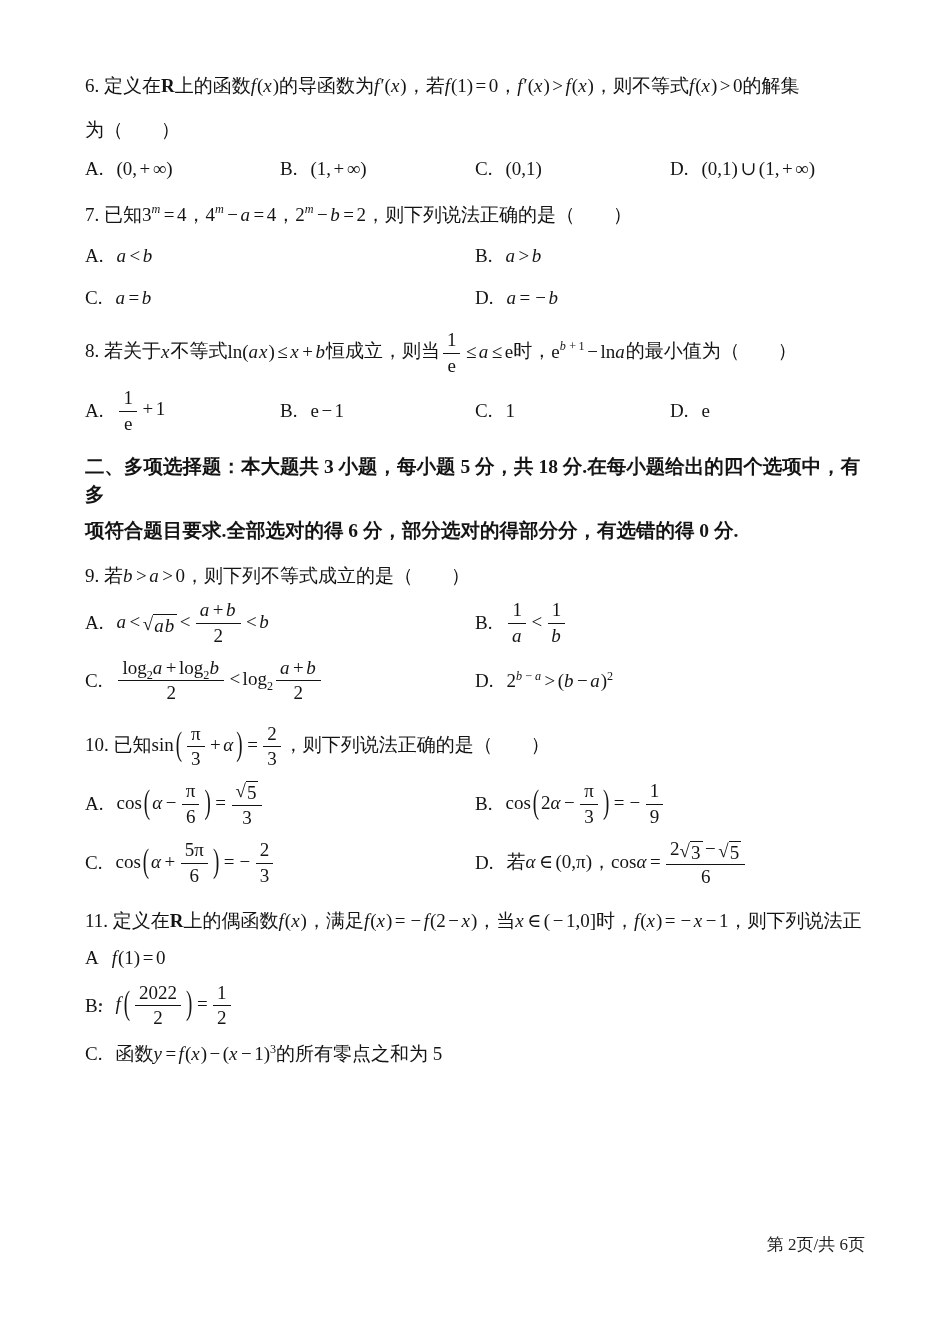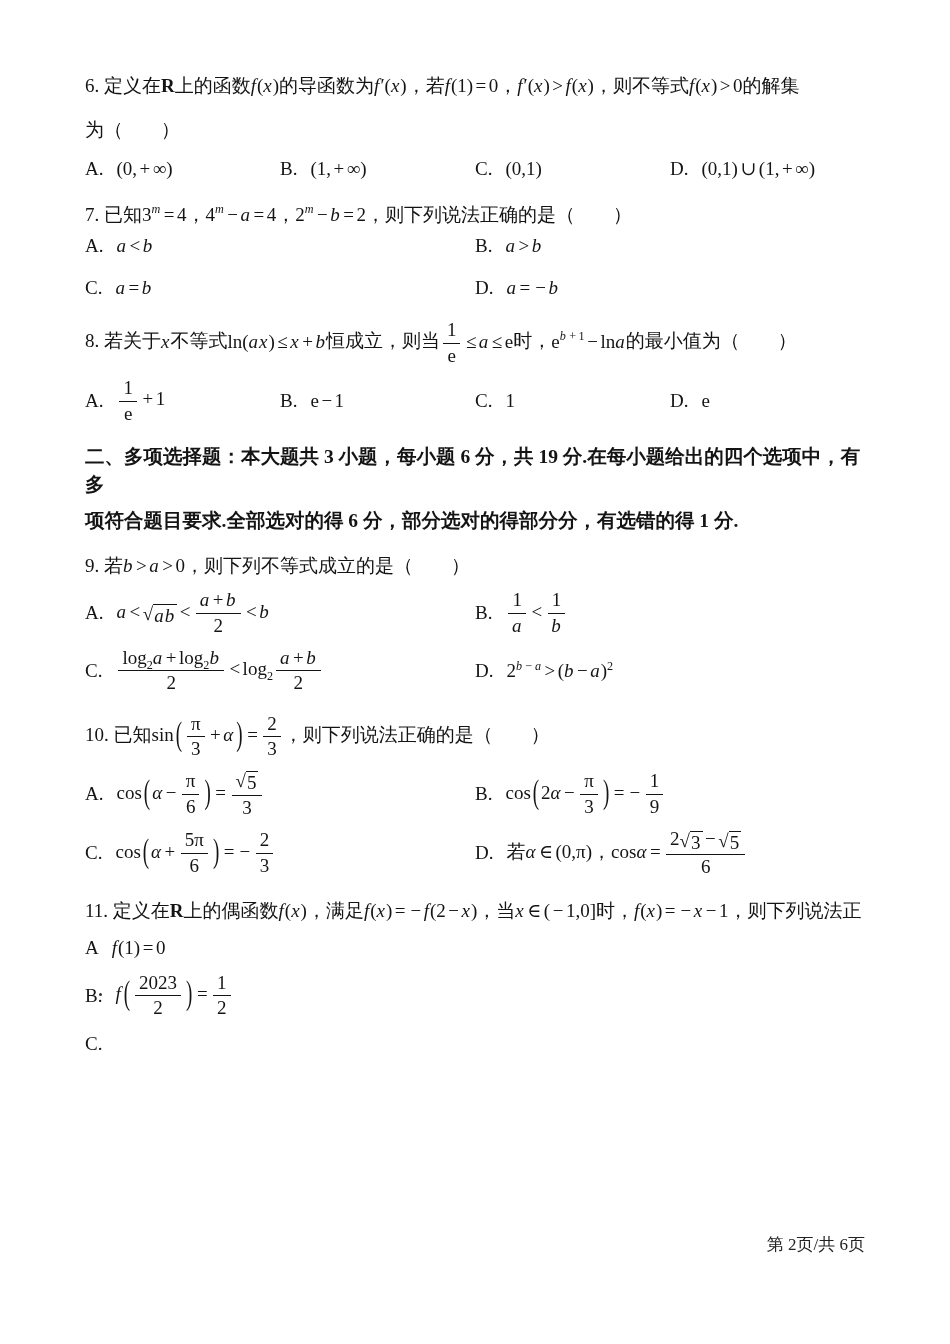--- a/index.html
+++ b/index.html
@@ -3,21 +3,21 @@
 <meta charset="utf-8">
 <style>
   html,body{margin:0;padding:0;background:#e8e8e8;}
   .page{
     width:950px;height:1344px;margin:0 auto;background:#ffffff;
     box-sizing:border-box;padding:72px 85px 0 85px;
     display:flex;flex-direction:column;position:relative;overflow:hidden;
     font-family:"Liberation Serif","DejaVu Serif",serif;
     font-size:19px;color:#141414;line-height:1.45;
   }
-  .l{margin-bottom:4px;}
+  .l{margin-bottom:14px;}
   .mb8{margin-bottom:8px;}.mb10{margin-bottom:10px;}.mb12{margin-bottom:12px;}
   .mb16{margin-bottom:16px;}.mb18{margin-bottom:18px;}.mb20{margin-bottom:20px;}
   .sec-head{font-weight:700;font-size:19.5px;}
   
   .opts4{display:flex;align-items:center;margin-bottom:18px;}
   .opts4 .opt{flex:0 0 25%;}
   .grid2{display:grid;grid-template-columns:1fr 1fr;align-items:center;margin-bottom:18px;}
   .rg8{row-gap:8px;}.rg10{row-gap:10px;}.rg14{row-gap:14px;}
   .opt{display:flex;align-items:center;}
   .olab{margin-right:13px;flex:0 0 auto;}
@@ -114,22 +114,22 @@
         <span><span class="m">1</span></span>
       </div>
       <div class="opt">
         <span class="olab">D.</span>
         <span><span class="m"><span class="rm"><i>e</i></span></span></span>
       </div>
     </div>
   </section>
 
   <section>
-    <div class="l sec-head mb8">二、多项选择题：本大题共 3 小题，每小题 6 分，共 19 分.在每小题给出的四个选项中，有多</div>
-    <div class="l sec-head mb16">项符合题目要求.全部选对的得 6 分，部分选对的得部分分，有选错的得 1 分.</div>
+    <div class="l sec-head mb8">二、多项选择题：本大题共 3 小题，每小题 5 分，共 18 分.在每小题给出的四个选项中，有多</div>
+    <div class="l sec-head mb16">项符合题目要求.全部选对的得 6 分，部分选对的得部分分，有选错的得 0 分.</div>
   </section>
 
   <section>
     <div class="l mb10">9. 若<span class="m"><i>b</i><span class="op">&gt;</span><i>a</i><span class="op">&gt;</span>0</span>，则下列不等式成立的是（　　）</div>
     <div class="grid2 rg10 mb18">
       <div class="opt">
         <span class="olab">A.</span>
         <span><span class="m"><i>a</i><span class="op">&lt;</span><span class="sqrt">
                 <span class="rs">√</span>
                 <span class="rb"><i>a</i><i>b</i></span>
@@ -226,26 +226,27 @@
   <section style="position:relative;">
     <div class="l mb10">11. 定义在<span class="m"><span class="bfm"><i>R</i></span></span>上的偶函数<span class="m"><i>f</i>(<i>x</i>)</span>，满足<span class="m"><i>f</i>(<i>x</i>)<span class="op">=</span><span class="op">−</span><i>f</i>(2<span class="op">−</span><i>x</i>)</span>，当<span class="m"><i>x</i><span class="op">∈</span>(<span class="op">−</span>1,0]</span>时，<span class="m"><i>f</i>(<i>x</i>)<span class="op">=</span><span class="op">−</span><i>x</i><span class="op">−</span>1</span>，则下列说法正</div>
     <div class="opt optline">
       <span class="olab">A</span>
       <span><span class="m"><i>f</i>(1)<span class="op">=</span>0</span></span>
     </div>
     <div class="stray" style="left:14px;bottom:auto;top:96px;"></div>
     <div class="opt optline">
       <span class="olab">B.</span>
       <span><span class="m"><i>f</i><span class="bigp">(</span><span class="frac">
-              <span class="fn">2023</span>
+              <span class="fn">2022</span>
               <span class="fd">2</span>
             </span><span class="bigp">)</span><span class="op">=</span><span class="frac">
               <span class="fn">1</span>
               <span class="fd">2</span>
             </span></span></span>
     </div>
     <div class="opt optline">
       <span class="olab">C.</span>
+      <span>函数<span class="m"><i>y</i><span class="op">=</span><i>f</i>(<i>x</i>)<span class="op">−</span>(<i>x</i><span class="op">−</span>1)<sup>3</sup></span>的所有零点之和为 5</span>
     </div>
   </section>
 
   <div class="footer">第 2页/共 6页</div>
 </div>
 
 </body></html>

